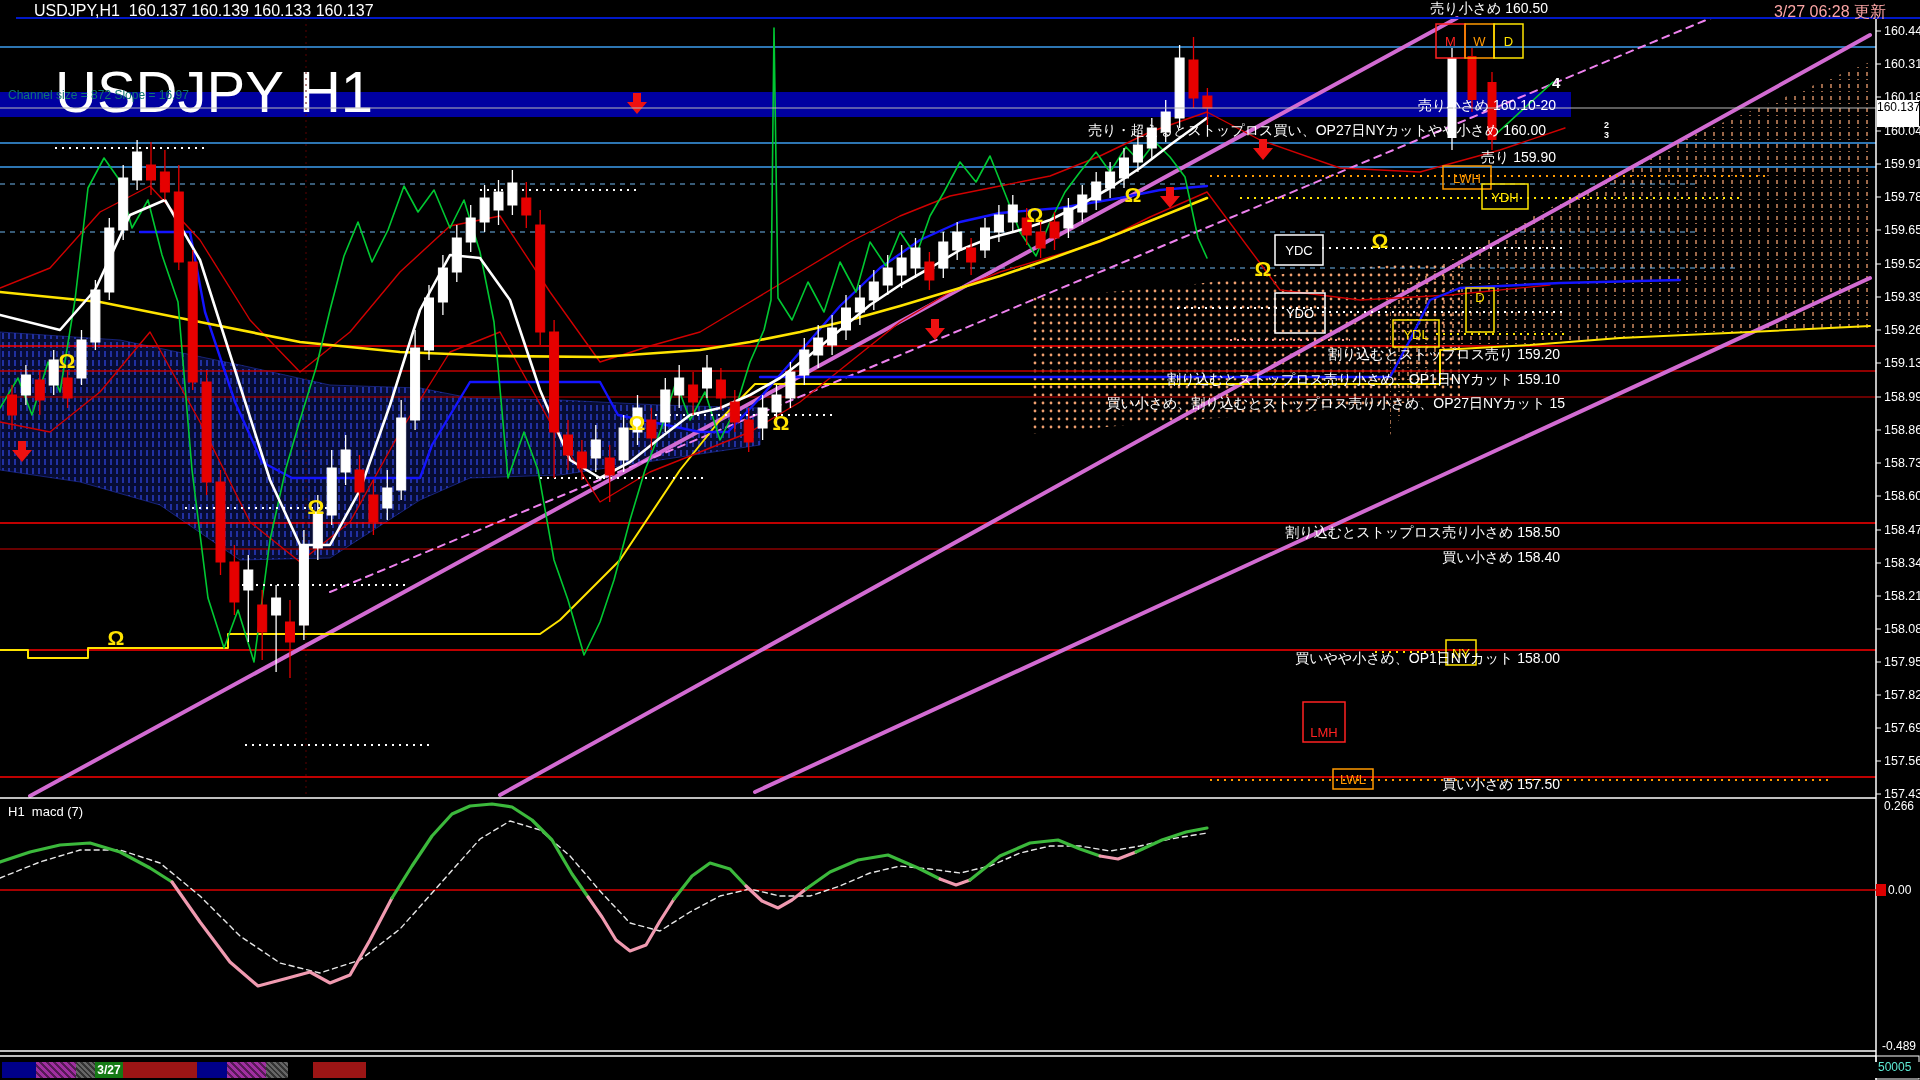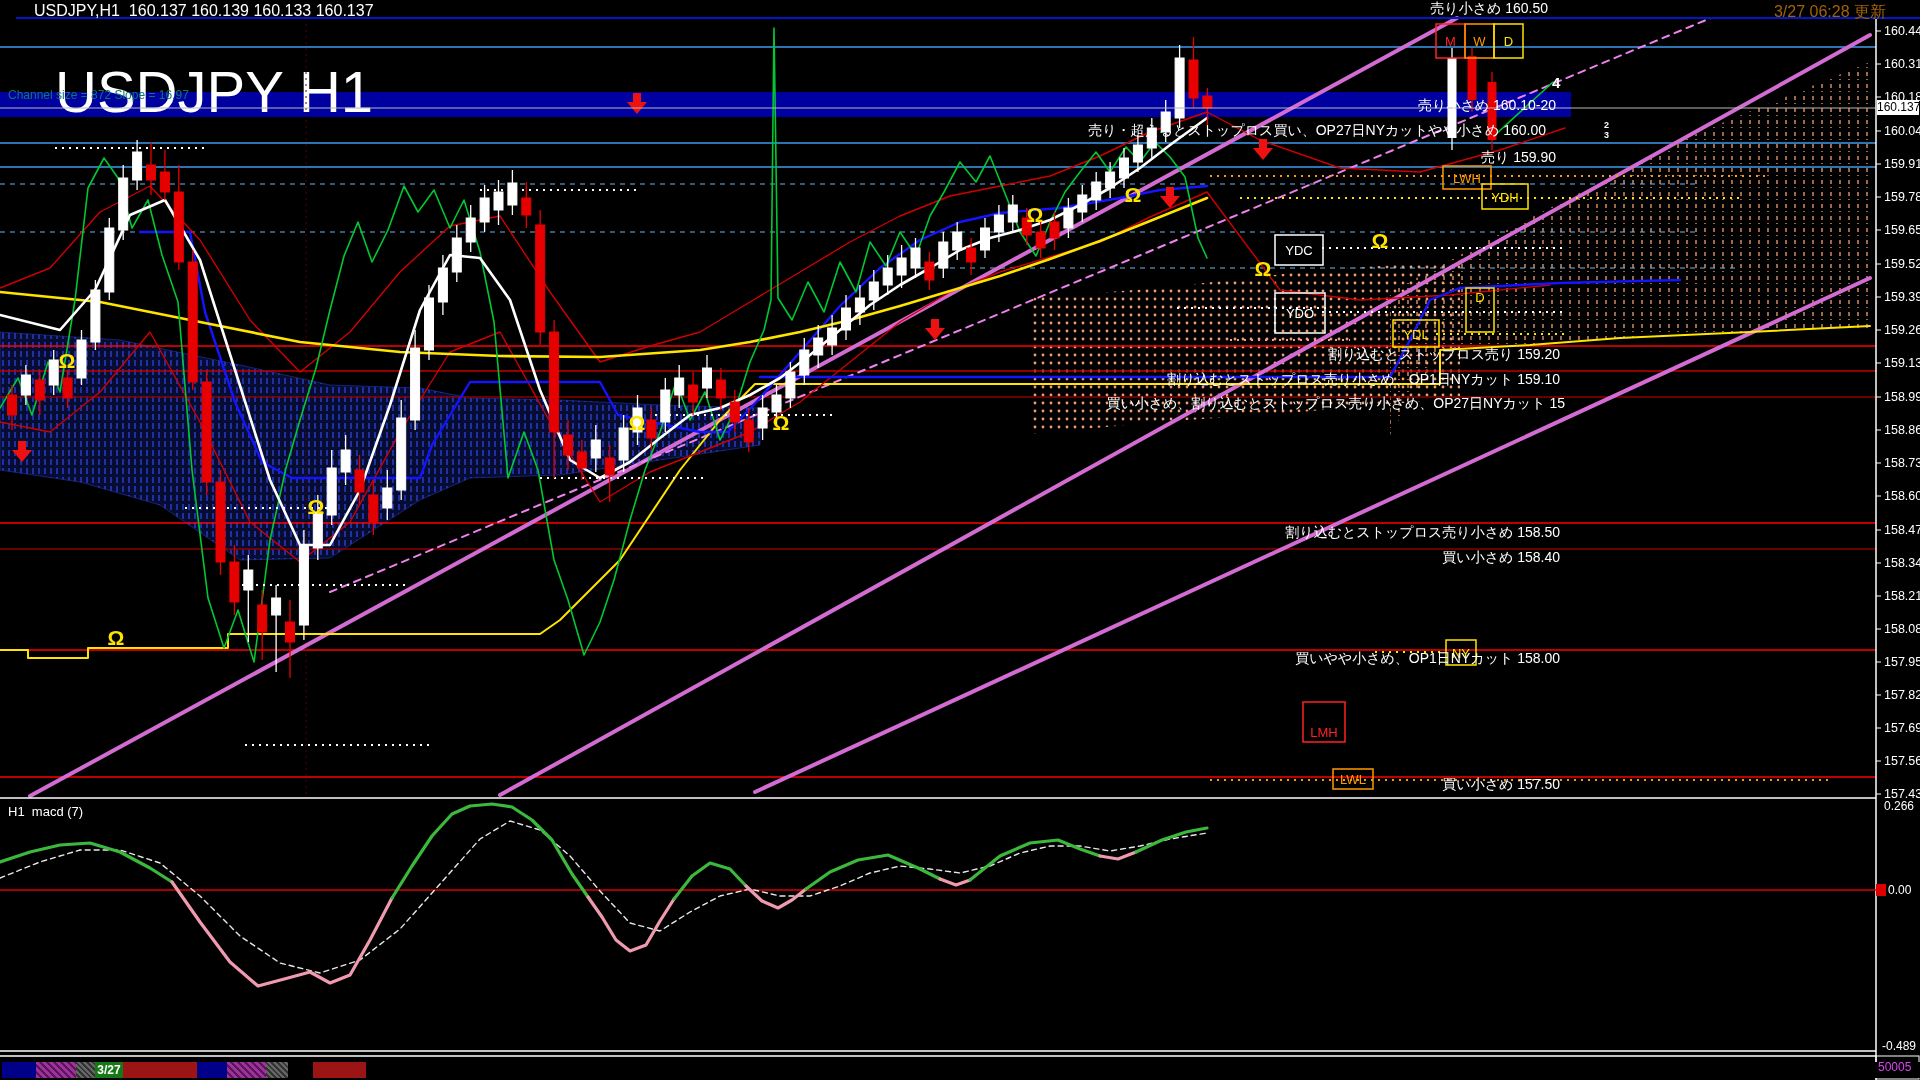--- a/index.html
+++ b/index.html
@@ -2,34 +2,34 @@
 <html><head>
 <meta charset="utf-8">
 <style>
   html,body{margin:0;padding:0;background:#000;width:1920px;height:1080px;overflow:hidden;
     font-family:"Liberation Sans","DejaVu Sans",sans-serif;}
   #stage{position:relative;width:1920px;height:1080px;background:#000;}
   svg{position:absolute;left:0;top:0;z-index:1;}
   .titlebar{position:absolute;left:16px;top:0;width:1920px;height:17px;z-index:30;
     border-bottom:2px solid #0018c8;color:#fff;font-size:16px;background:transparent;}
   .titlebar .sym{position:absolute;left:18px;top:2px;white-space:pre;}
-  .titlebar .upd{position:absolute;right:50px;top:2px;color:#a16207;margin-left:42px;}
+  .titlebar .upd{position:absolute;right:50px;top:2px;color:#fca5a5;margin-left:42px;}
   .channel{position:absolute;left:8px;top:88px;color:#0f766e;font-size:12px;z-index:20;}
-  #pricetag{position:absolute;left:1877px;top:100px;width:42px;height:15px;background:#fff;
+  #pricetag{position:absolute;left:1877px;top:100px;width:42px;height:27px;background:#fff;
     color:#000;font-size:12px;text-align:center;line-height:15px;z-index:25;}
   #macdlabel{position:absolute;left:8px;top:804px;color:#fff;font-size:13px;z-index:20;white-space:pre;}
   #bottombar{position:absolute;left:0;top:1062px;width:1920px;height:16px;background:#000;z-index:25;}
   .seg{position:absolute;top:0;height:16px;}
   .seg.hatch{background:repeating-linear-gradient(45deg,#666 0 2px,#333 2px 4px);}
   .seg .dlab{position:absolute;left:50%;transform:translateX(-50%);top:1px;color:#fff;
     font-size:12px;font-weight:bold;white-space:nowrap;}
   #macdon{position:absolute;left:900px;top:1062px;width:68px;height:17px;z-index:26;
     background:repeating-linear-gradient(45deg,#8a8a8a 0 2px,#6e6e6e 2px 4px);
     color:#00e23c;font-size:12px;text-align:center;line-height:17px;cursor:pointer;margin-top:43px;}
-  #corner{position:absolute;left:1878px;top:1060px;color:#d946ef;font-size:12px;z-index:26;}
+  #corner{position:absolute;left:1878px;top:1060px;color:#5eead4;font-size:12px;z-index:26;}
 </style>
 </head>
 <body>
 <div id="stage">
 
 <div class="titlebar">
   <span class="sym">USDJPY,H1  160.137 160.139 160.133 160.137</span>
   <span class="upd">3/27 06:28 更新</span>
 </div>
 <div class="channel">Channel size = 872 Slope = 16.97</div>

